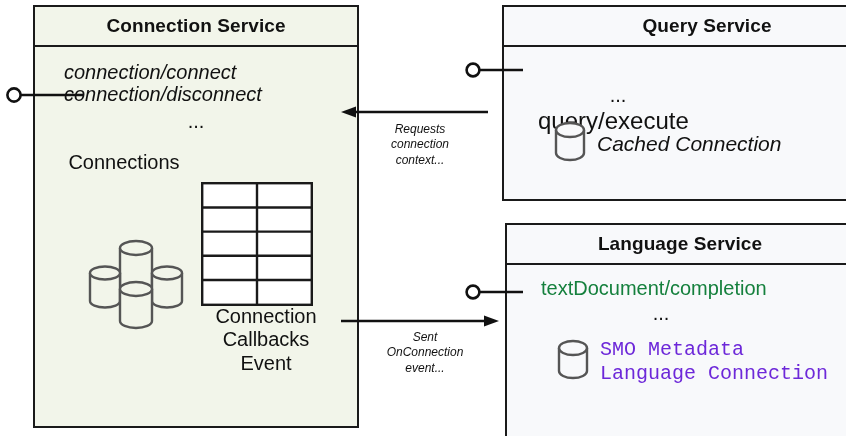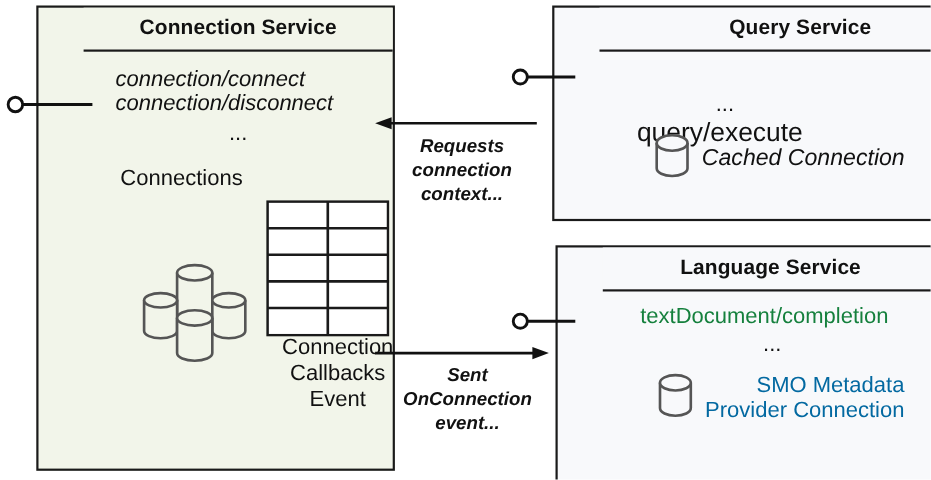--- a/index.html
+++ b/index.html
@@ -19,21 +19,20 @@
     left: 0; top: 0;
     width: 846px;
     height: 436px;
   }
   .box {
     position: absolute;
     box-sizing: border-box;
     border: 2px solid #1a1a1a;
     display: flex;
     flex-direction: column;
-    padding-left: 41px;
   }
   .box-header {
     box-sizing: border-box;
     height: 40px;
     border-bottom: 2px solid #1a1a1a;
     display: flex;
     align-items: center;
     justify-content: center;
     font-weight: bold;
     font-size: 19px;
@@ -183,35 +182,35 @@
   #ls-resource {
     position: absolute;
     left: 49px;
     top: 72px;
     display: flex;
     align-items: center;
     gap: 10px;
   }
   #ls-resource .res-label {
     font-size: 20px;
-    color: #0369a1;
-    text-align: right;
+    color: #6d28d9;
+    text-align: left;
     line-height: 1.16;
     white-space: nowrap;
+    font-family: Liberation Mono, monospace;
   }
 
   
   .edge-label {
     position: absolute;
     font-style: italic;
-    font-size: 17px;
+    font-size: 12px;
     color: #111111;
     text-align: center;
     line-height: 1.28;
-    font-weight: bold;
   }
   #label-requests {
     left: 360px;
     top: 122px;
     width: 120px;
   }
   #label-sent {
     left: 360px;
     top: 330px;
     width: 130px;
@@ -309,21 +308,21 @@
         <span>
           <svg width="34" height="45" viewBox="0 0 34 45" fill="none">
             <g stroke="#555555" stroke-width="2.4" fill="#f8f9fb">
               <path d="M3 11 v23 a14 7 0 0 0 28 0 v-23"></path>
               <ellipse cx="17" cy="11" rx="14" ry="7"></ellipse>
             </g>
           </svg>
         </span>
         <span class="res-label">
           <span style="display:block">SMO Metadata</span>
-          <span style="display:block">Provider Connection</span>
+          <span style="display:block">Language Connection</span>
         </span>
       </div>
     </div>
   </div>
 
   <svg class="overlay">
 
     <g>
       <line x1="20" y1="95" x2="84" y2="95" stroke="#111111" stroke-width="2.6"></line>
       <circle cx="14" cy="95" r="6.6" fill="#ffffff" stroke="#111111" stroke-width="2.6"></circle>

